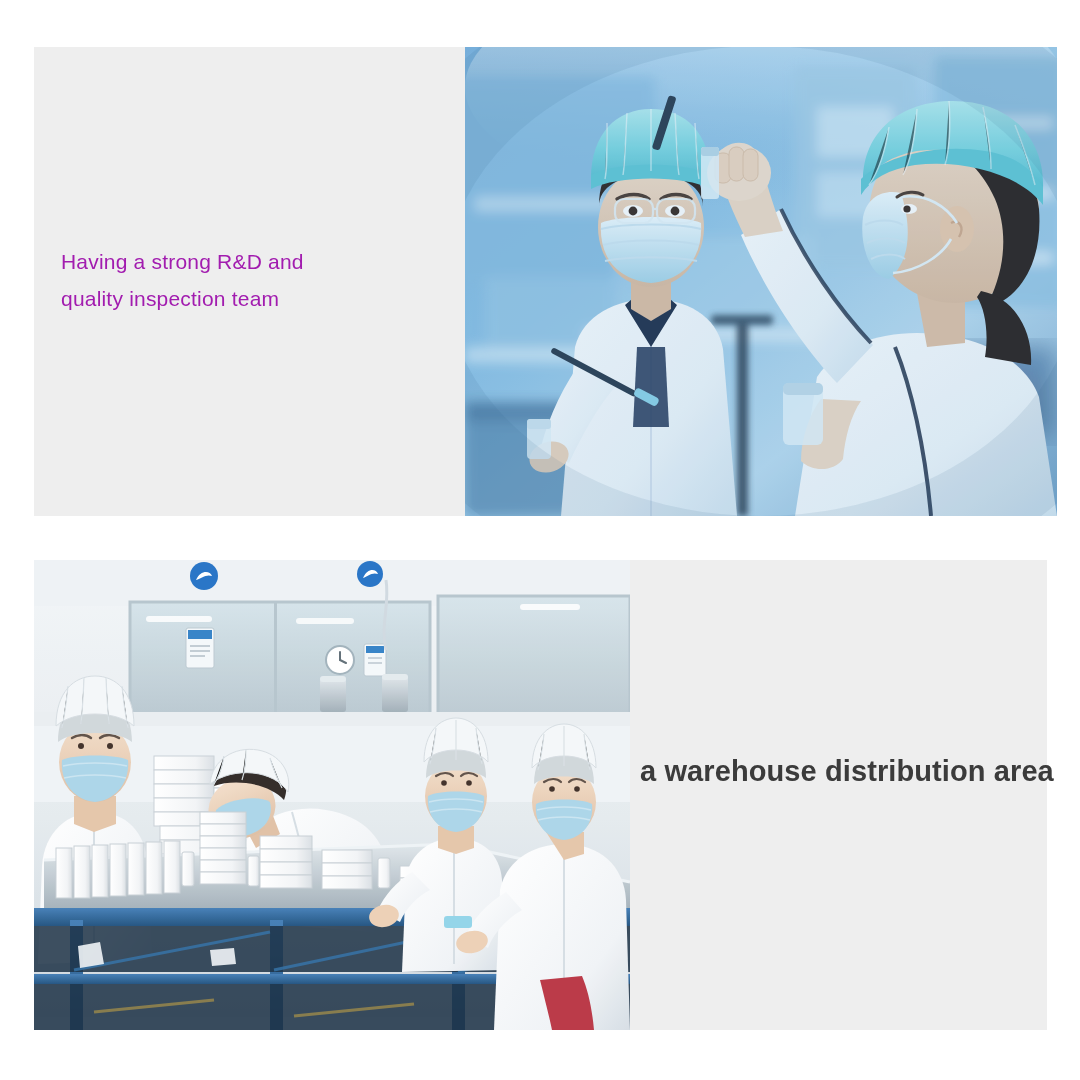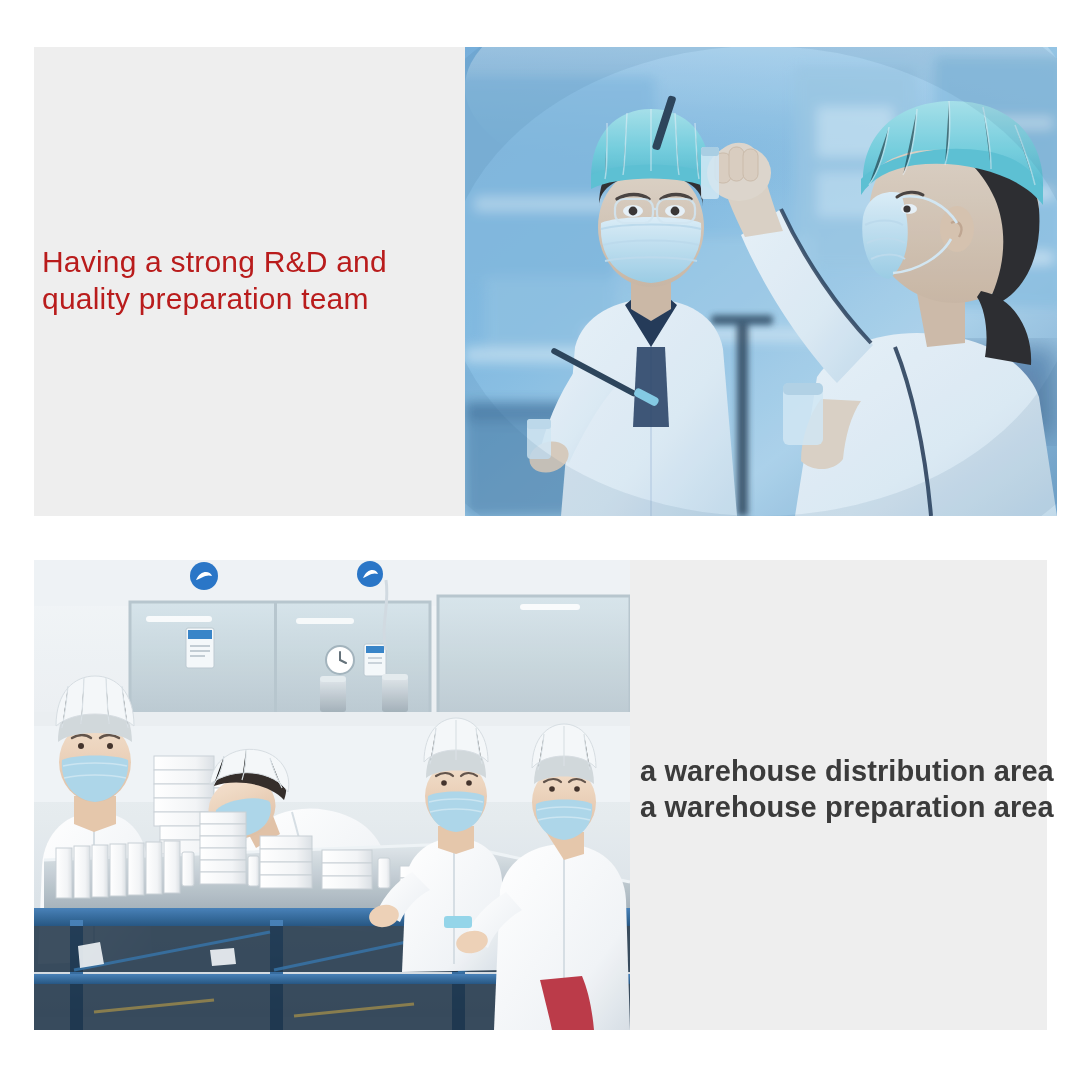--- a/index.html
+++ b/index.html
@@ -32,25 +32,25 @@
   .top-caption-panel {
     position: absolute;
     left: 0;
     top: 0;
     width: 431px;
     height: 469px;
     background: #eeeeee;
   }
   .caption-top {
     position: absolute;
-    left: 8px;
+    left: 27px;
     top: 196px;
     width: 400px;
-    color: #b91c1c;
-    font-size: 30px;
+    color: #a21caf;
+    font-size: 21px;
     line-height: 37px;
     font-weight: 400;
     letter-spacing: 0.2px;
     white-space: nowrap;
   }
 
   .photo-top {
     position: absolute;
     left: 431px;
     top: 0;
@@ -105,21 +105,21 @@
 </head>
 <body>
 
 <div class="stage">
 
   <div class="block-top">
 
     <div class="top-caption-panel">
       <div class="caption-top">
         <span class="cap-line">Having a strong R&amp;D and</span>
-        <span class="cap-line">quality preparation team</span>
+        <span class="cap-line">quality inspection team</span>
       </div>
     </div>
 
     <div class="photo-top">
       <svg class="scene" viewBox="0 0 592 469" preserveAspectRatio="xMidYMid slice">
         <defs>
           <linearGradient id="labBg" x1="0" y1="0" x2="1" y2="1">
             <stop offset="0%" stop-color="#7fb4de"></stop>
             <stop offset="35%" stop-color="#8fc3e6"></stop>
             <stop offset="70%" stop-color="#bcdcf0"></stop>
@@ -597,18 +597,17 @@
           <path d="M176 390 L200 388 L202 404 L178 406 Z"></path>
         </g>
 
         <rect width="596" height="470" fill="#ffffff" opacity="0.05"></rect>
       </svg>
     </div>
 
     <div class="bottom-caption-panel">
       <div class="caption-bottom">
         <span class="cap-line">a warehouse distribution area</span>
-        <span class="cap-line">a warehouse preparation area</span>
       </div>
     </div>
   </div>
 
 </div>
 
 </body></html>

